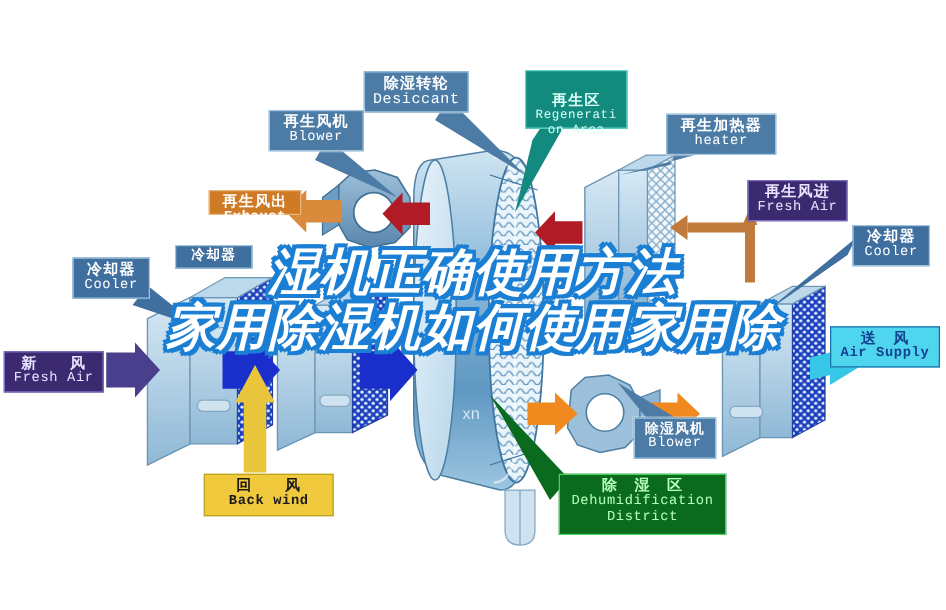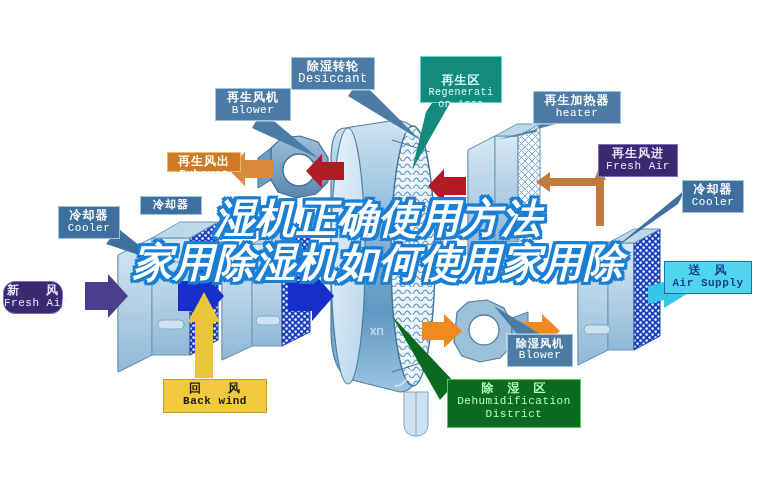--- a/index.html
+++ b/index.html
@@ -257,21 +257,21 @@
 
   <div class="tag tag-blue2" style="left:58px;top:206px;width:62px;height:33px;padding-top:2px;font-size:12px;z-index:40;">
     <span class="cn">冷却器</span>
     <span class="en" style="font-size:11px;">Cooler</span>
   </div>
 
   <div class="tag tag-blue2" style="left:140px;top:196px;width:62px;height:19px;padding-top:1px;font-size:11px;z-index:20;">
     <span class="cn">冷却器</span>
   </div>
 
-  <div class="tag tag-purple" style="left:3px;top:281px;width:60px;height:33px;padding-top:2px;font-size:12px;border-radius:12px;">
+  <div class="tag tag-purple" style="left:3px;top:281px;width:80px;height:33px;padding-top:2px;font-size:12px;">
     <span class="cn">新　　风</span>
     <span class="en" style="font-size:11px;">Fresh Air</span>
   </div>
 
   <div class="tag tag-yellow" style="left:163px;top:379px;width:104px;height:34px;padding-top:2px;font-size:12px;">
     <span class="cn">回　　风</span>
     <span class="en" style="font-size:11px;font-weight:bold;">Back wind</span>
   </div>
 
   <div class="tag tag-blue" style="left:507px;top:334px;width:66px;height:33px;padding-top:2px;font-size:11px;">

